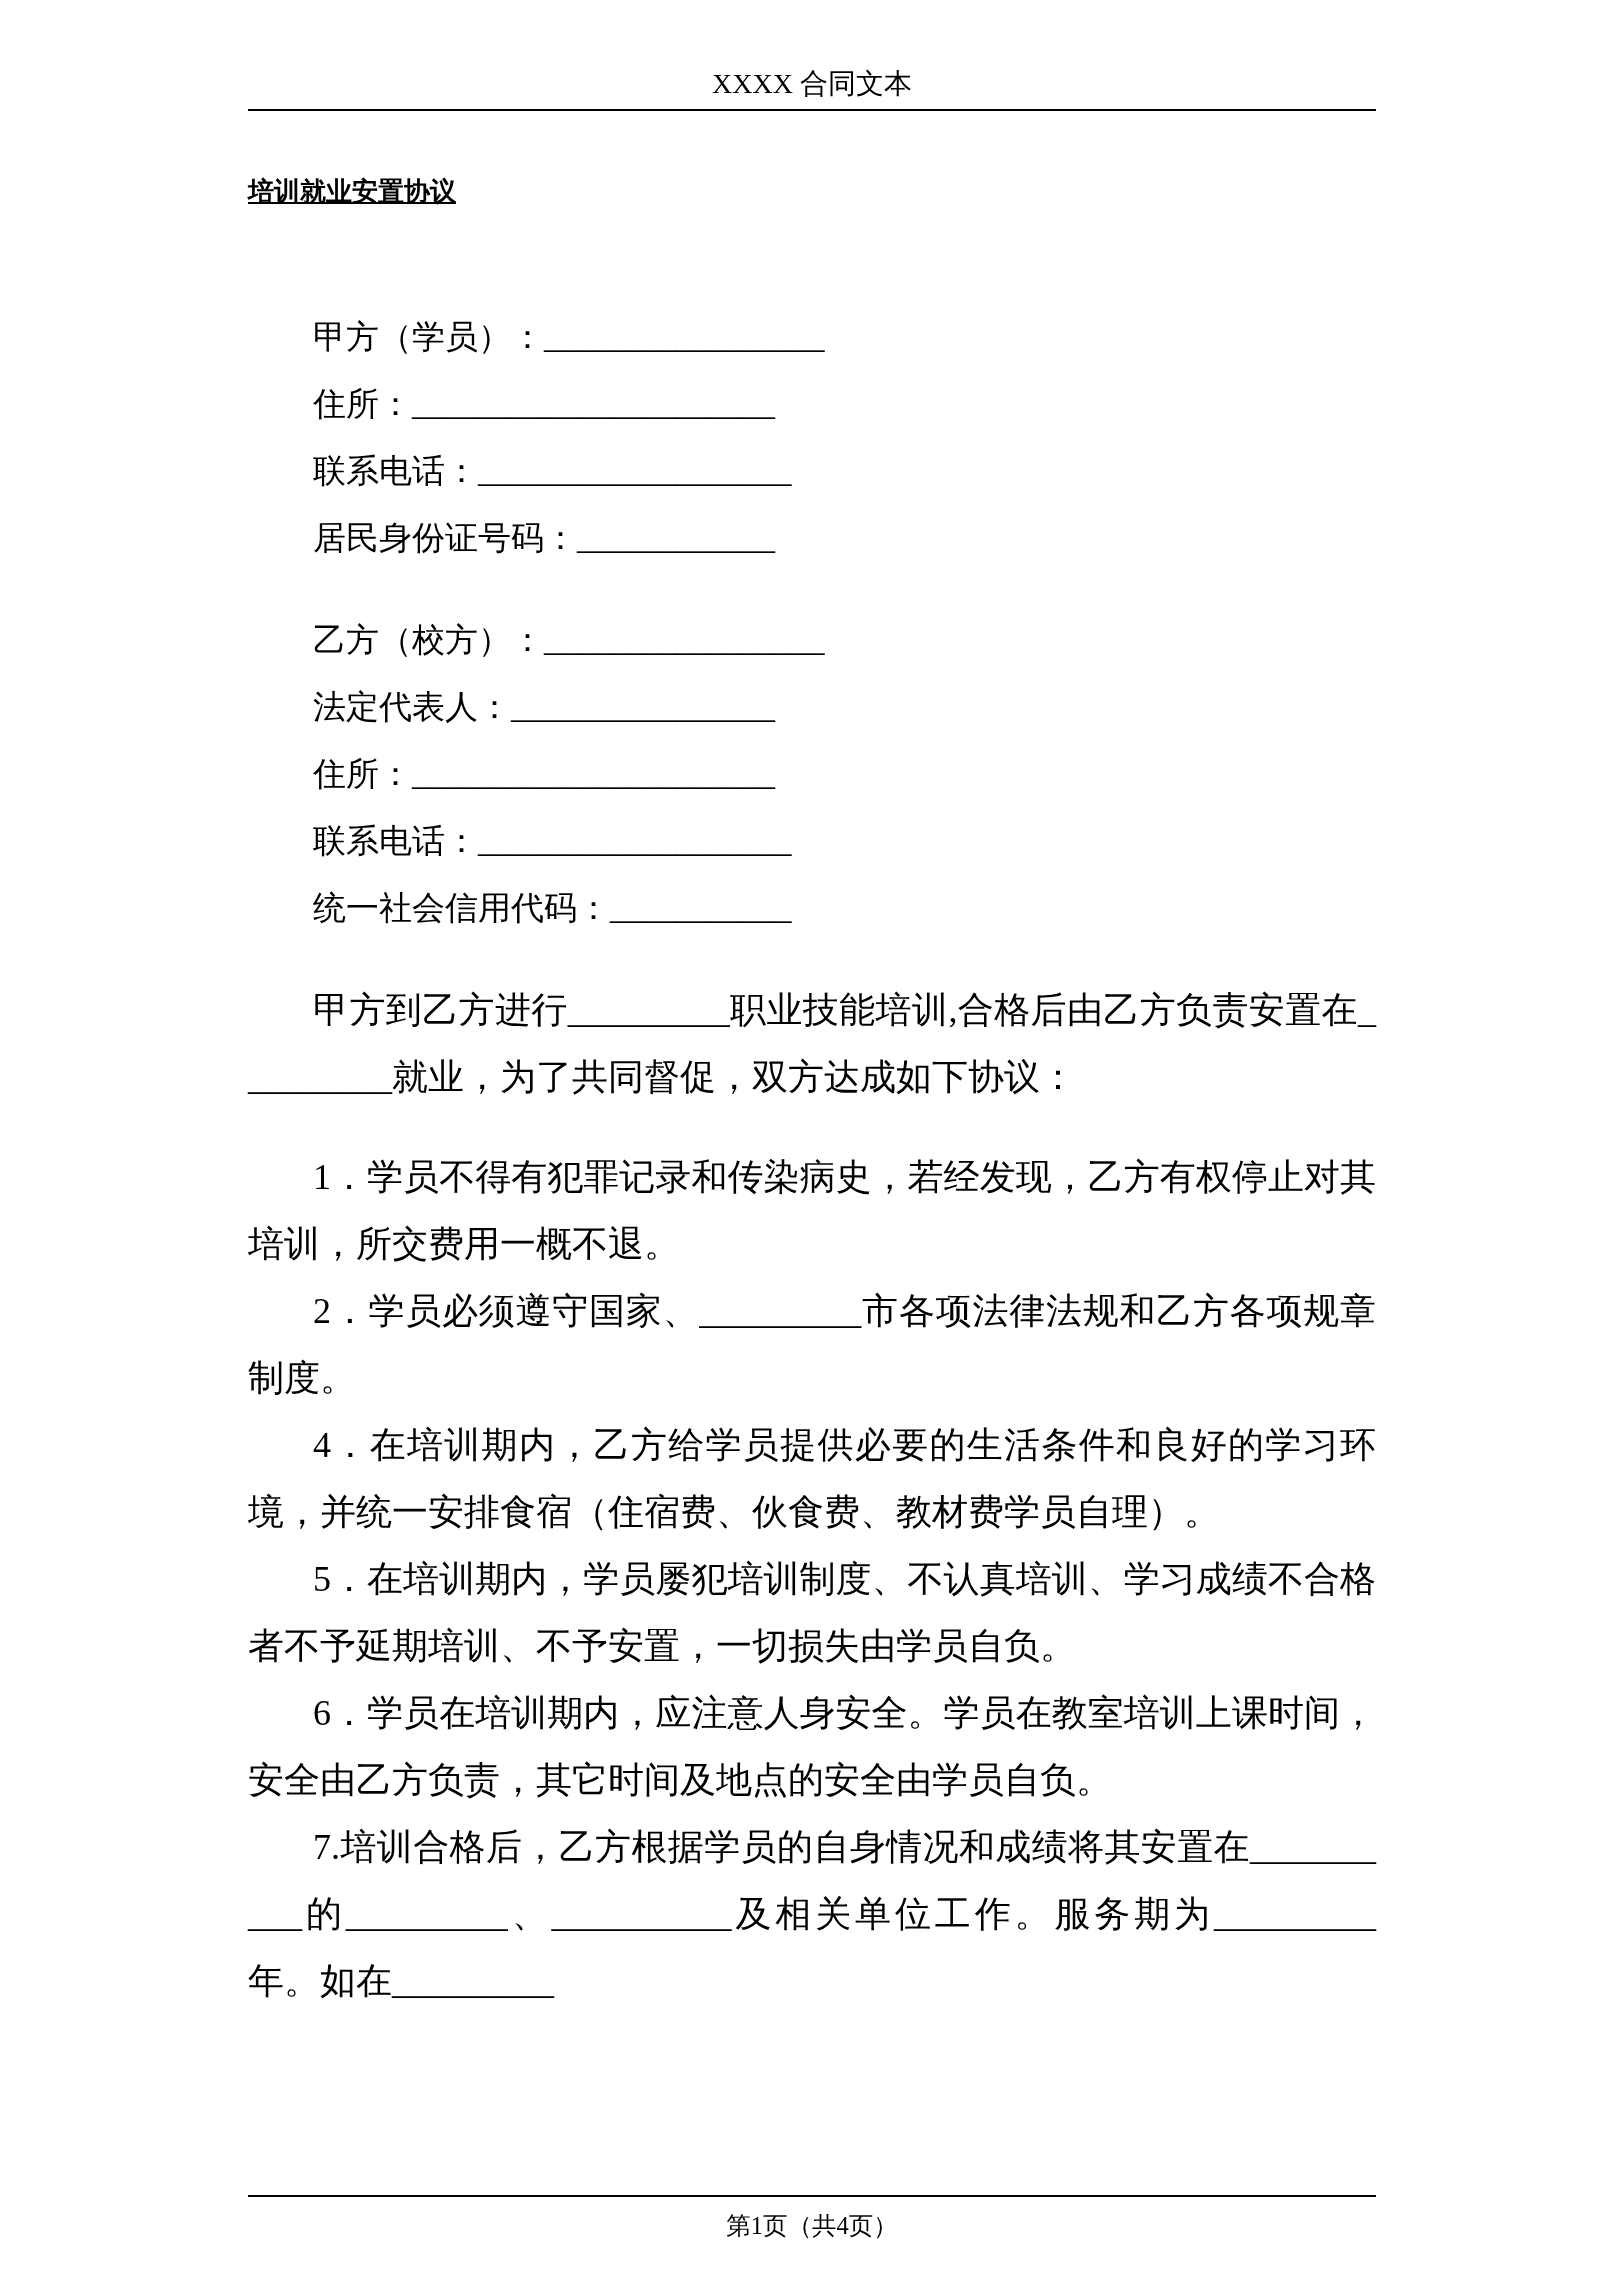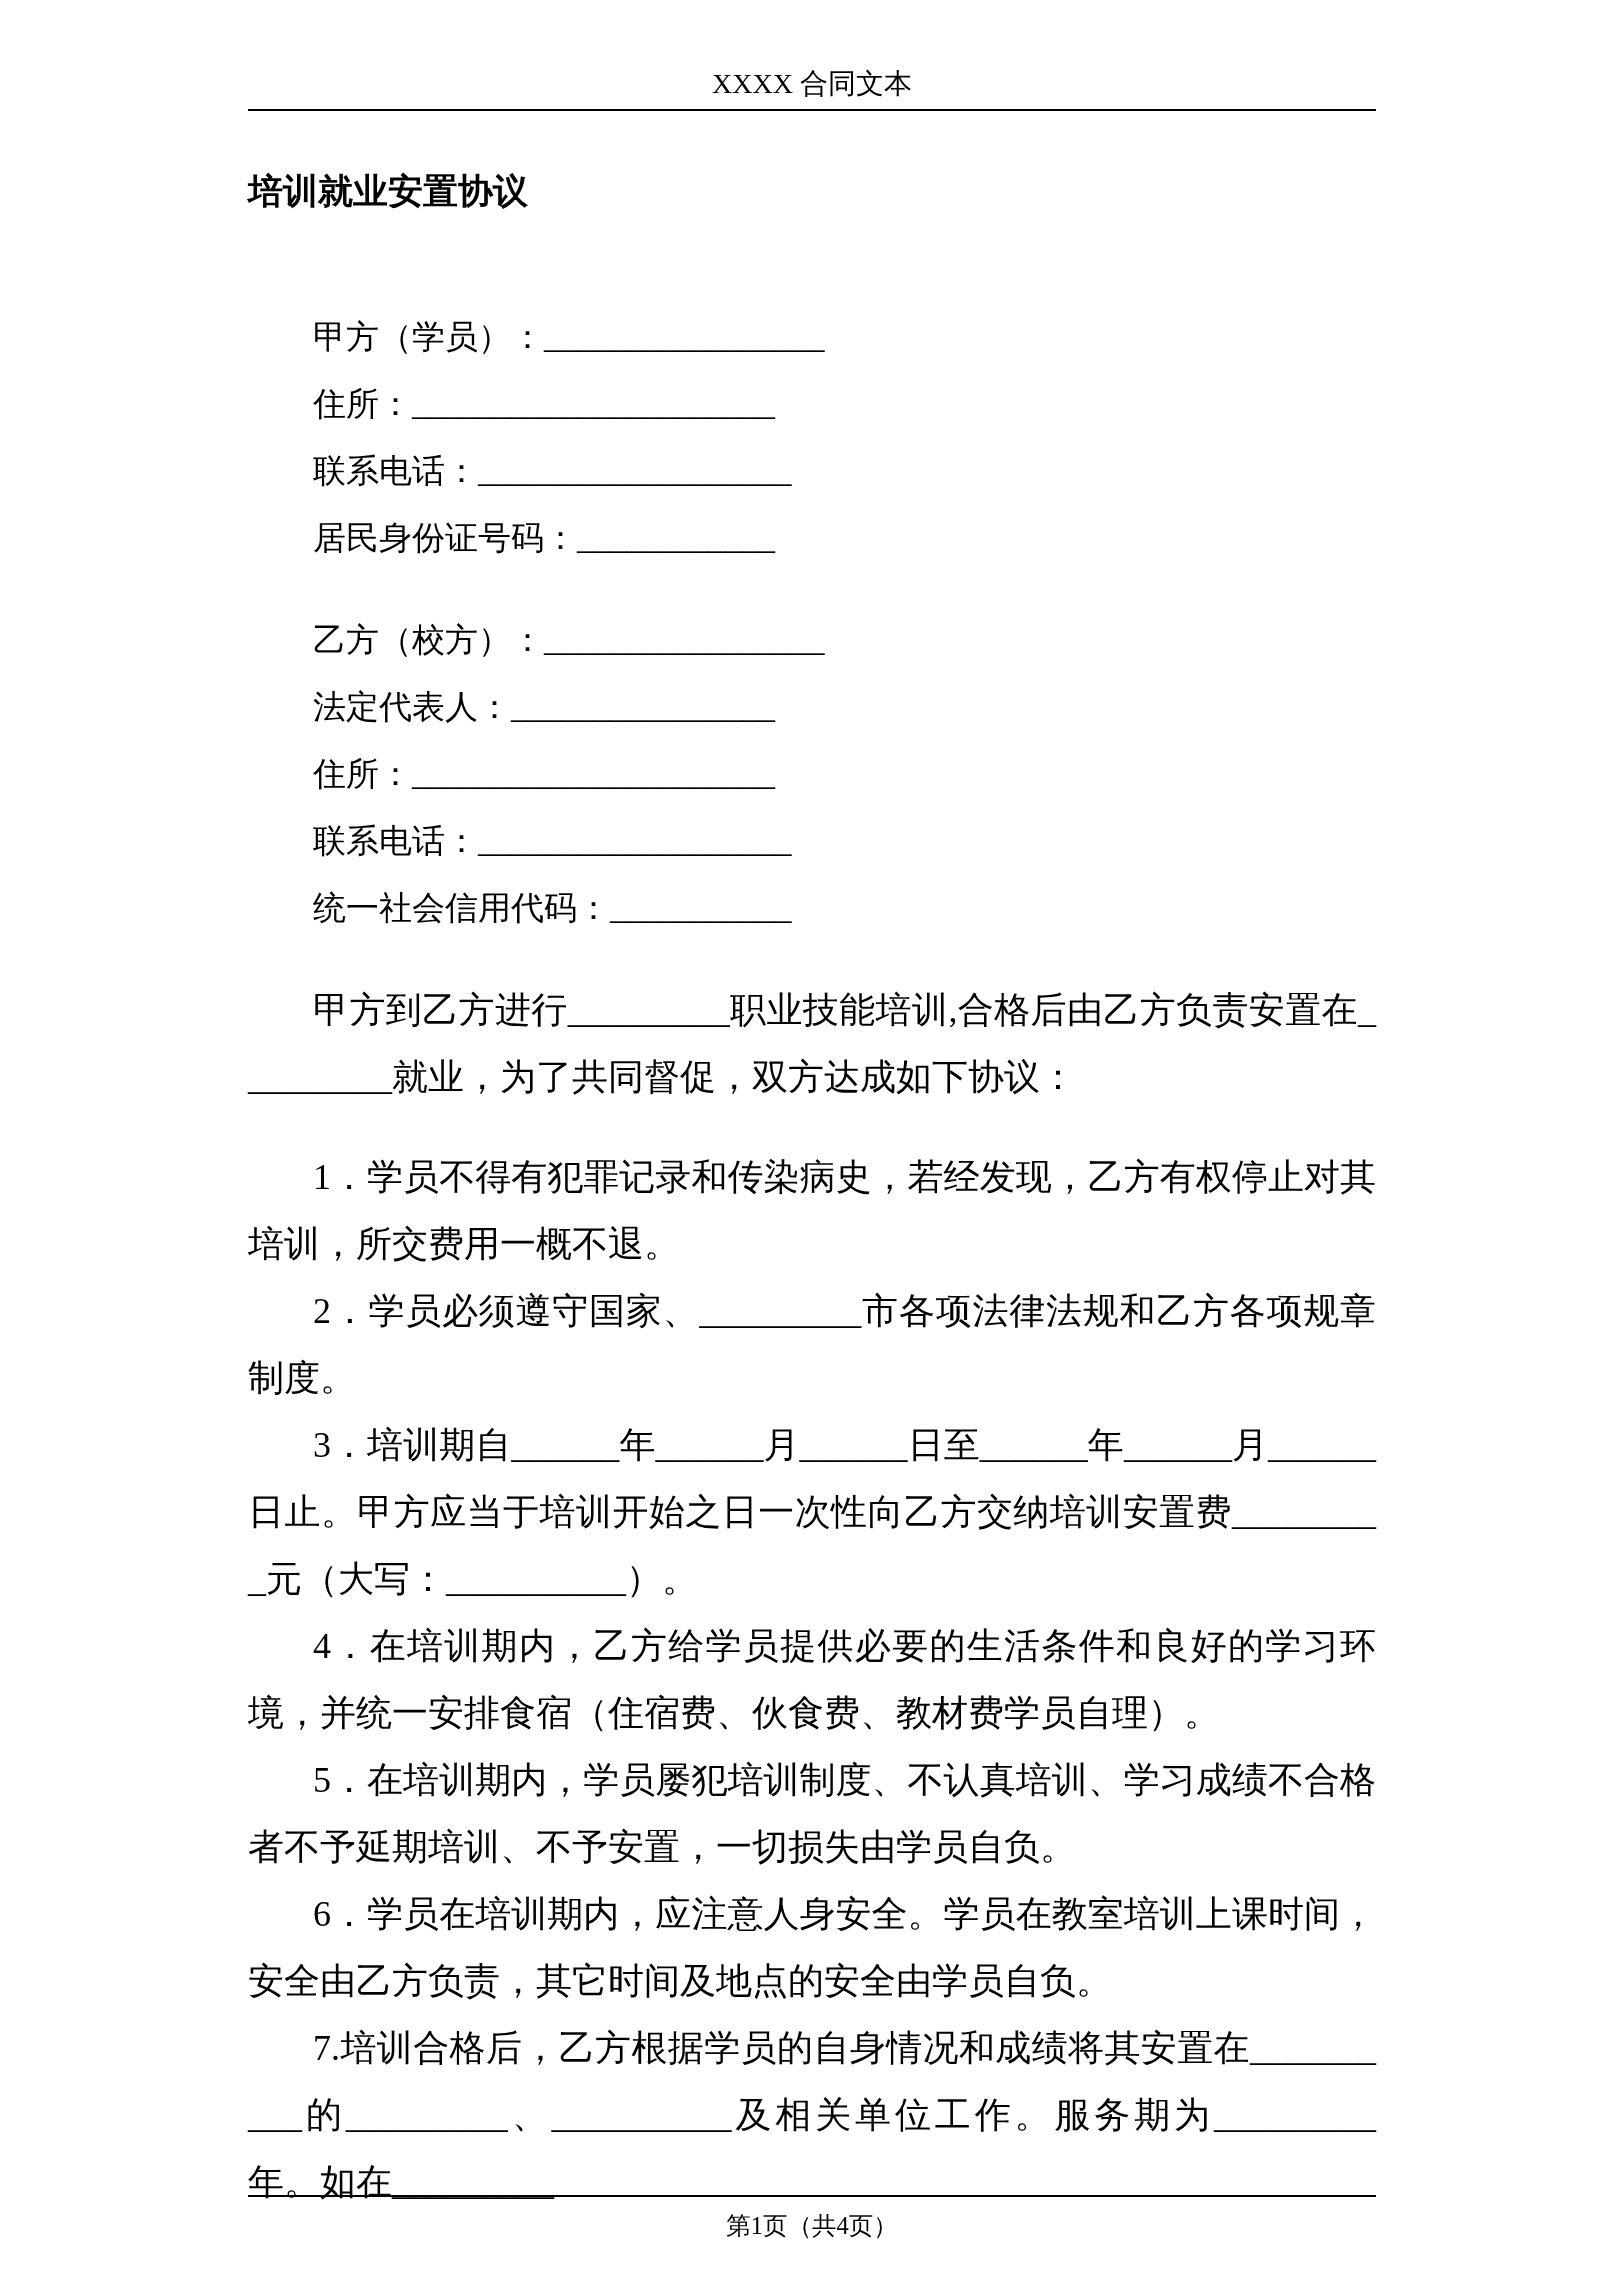--- a/index.html
+++ b/index.html
@@ -25,24 +25,25 @@
     padding-bottom: 7.3px;
     text-align: center;
     font-size: 28px;
     line-height: 36px;
     border-bottom: 2.7px solid #000;
   }
   .content {
     margin: 0 247px 0 248px;
   }
   .doc-title {
-    font-size: 35px;
+    font-size: 26px;
     font-weight: bold;
     margin: 55px 0 0 0;
     line-height: 51px;
+    text-decoration: underline;
   }
   .fields {
     margin-top: 87px;
   }
   .fields.party-b {
     margin-top: 35px;
   }
   .field-line {
     font-size: 33px;
     line-height: 67px;
@@ -124,21 +125,20 @@
       <div class="field-line">
         <span>统一社会信用代码：</span><span class="blank">___________</span>
       </div>
     </div>
 
     <p class="para intro">甲方到乙方进行_________职业技能培训,合格后由乙方负责安置在_________就业，为了共同督促，双方达成如下协议：</p>
 
     <div class="clauses">
       <p class="para">1．学员不得有犯罪记录和传染病史，若经发现，乙方有权停止对其培训，所交费用一概不退。</p>
       <p class="para">2．学员必须遵守国家、_________市各项法律法规和乙方各项规章制度。</p>
-      <p class="para">3．培训期自______年______月______日至______年______月______日止。甲方应当于培训开始之日一次性向乙方交纳培训安置费_________元（大写：__________）。</p>
       <p class="para">4．在培训期内，乙方给学员提供必要的生活条件和良好的学习环境，并统一安排食宿（住宿费、伙食费、教材费学员自理）。</p>
       <p class="para">5．在培训期内，学员屡犯培训制度、不认真培训、学习成绩不合格者不予延期培训、不予安置，一切损失由学员自负。</p>
       <p class="para">6．学员在培训期内，应注意人身安全。学员在教室培训上课时间，安全由乙方负责，其它时间及地点的安全由学员自负。</p>
       <p class="para">7.培训合格后，乙方根据学员的自身情况和成绩将其安置在__________的_________、__________及相关单位工作。服务期为_________年。如在_________</p>
     </div>
 
   </div>
 
   <div class="doc-footer">
     <div class="footer-line"></div>

